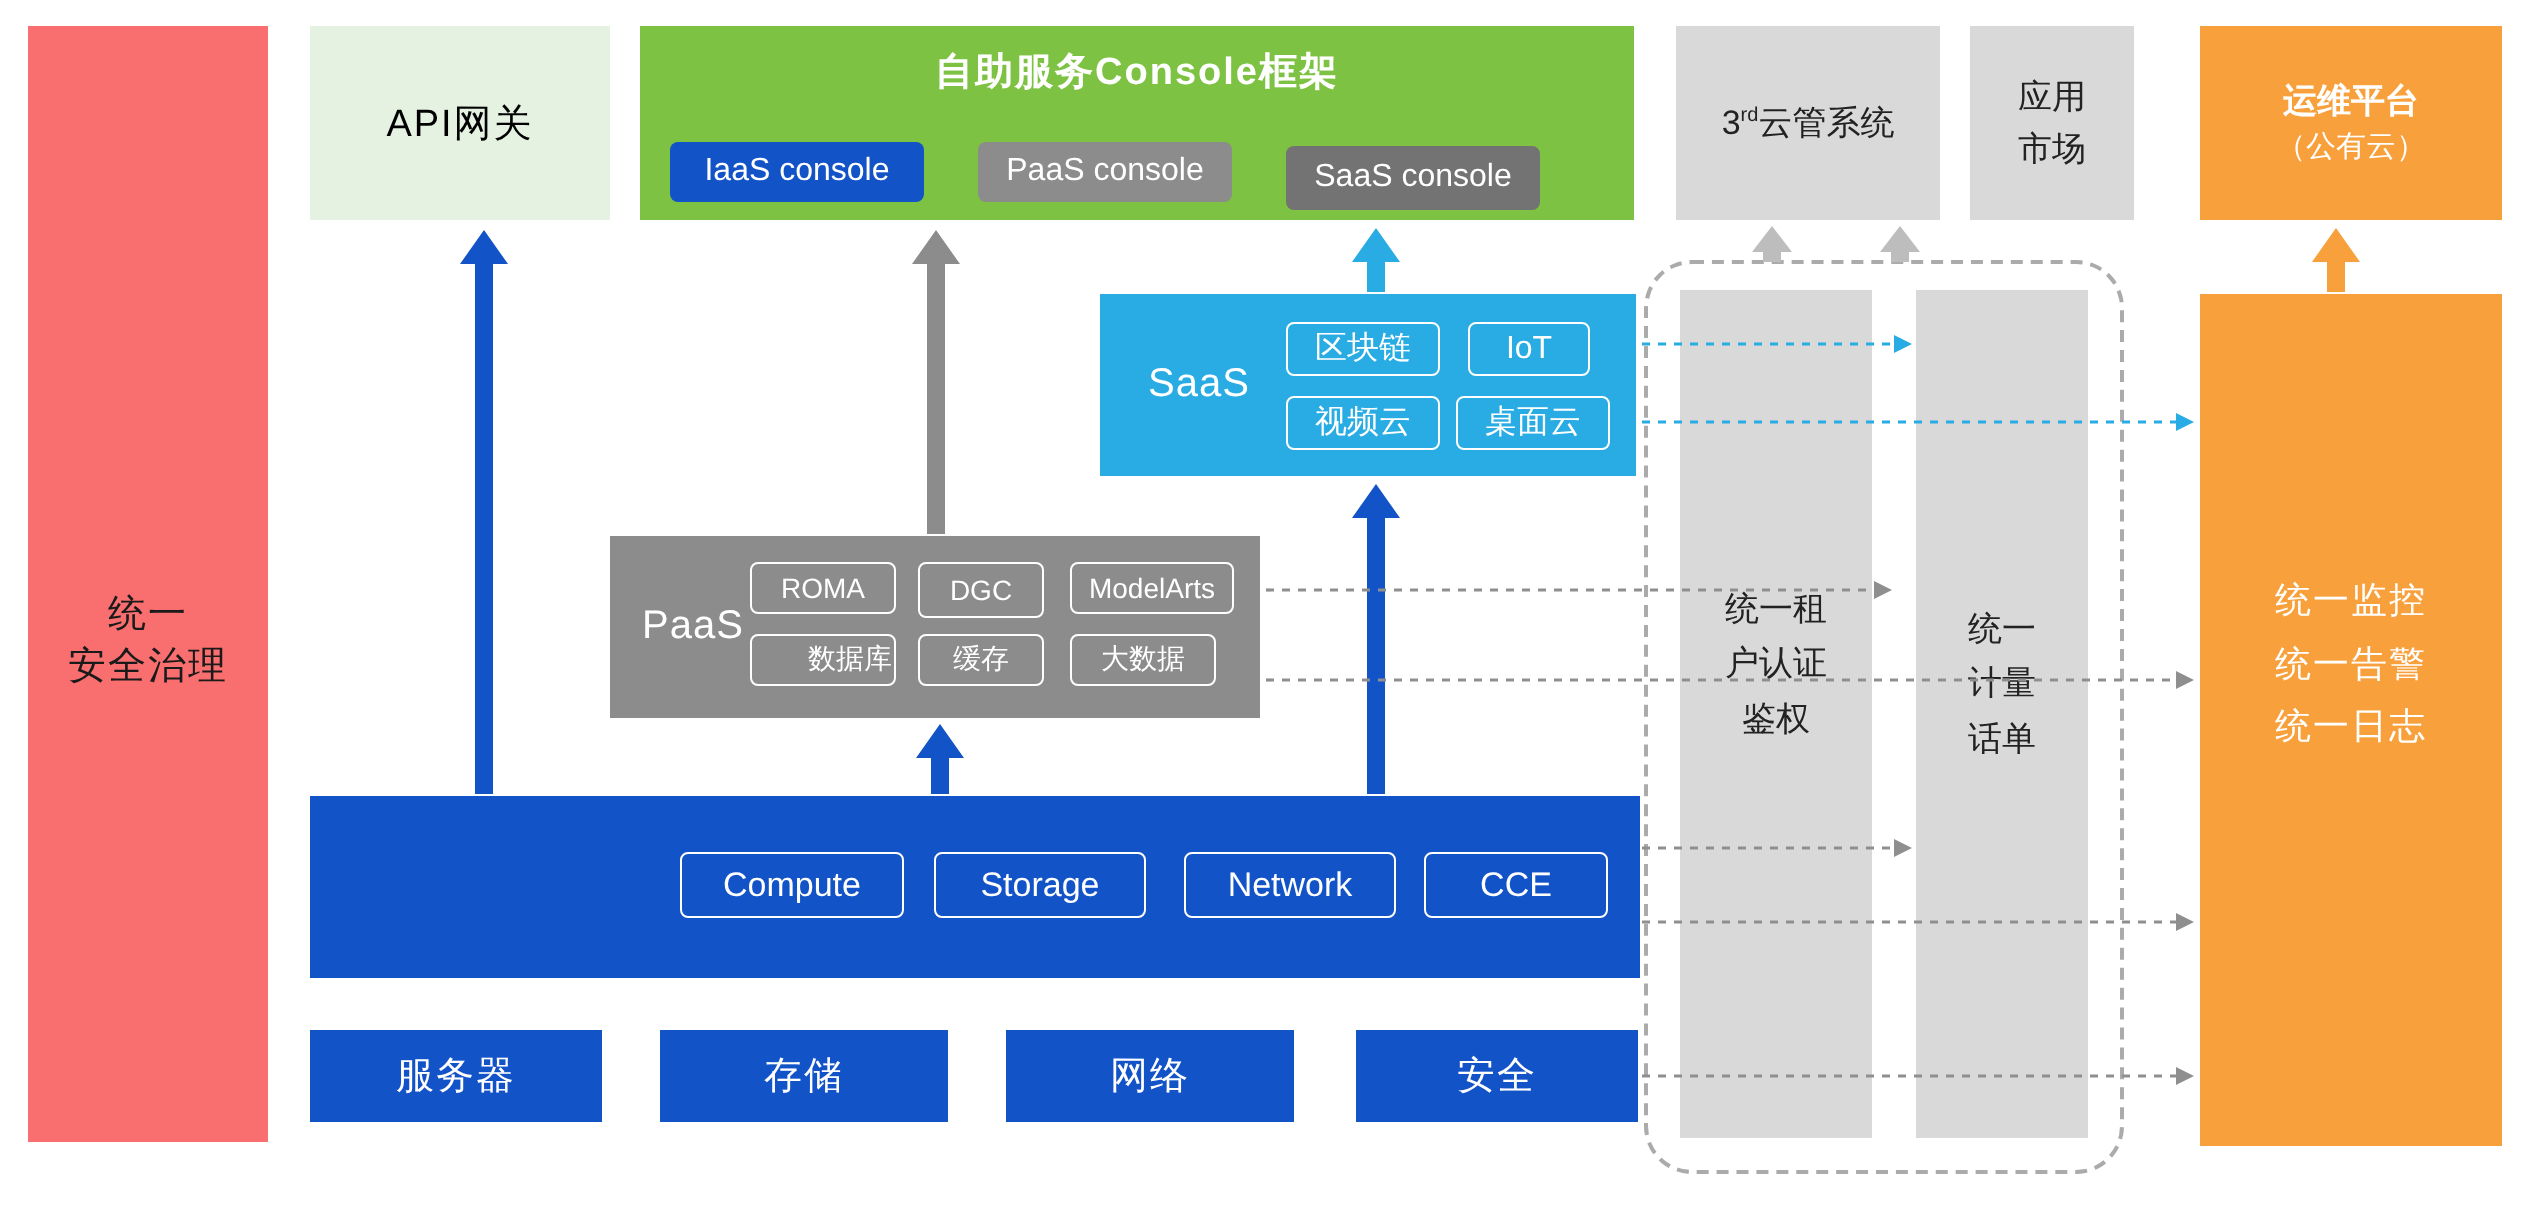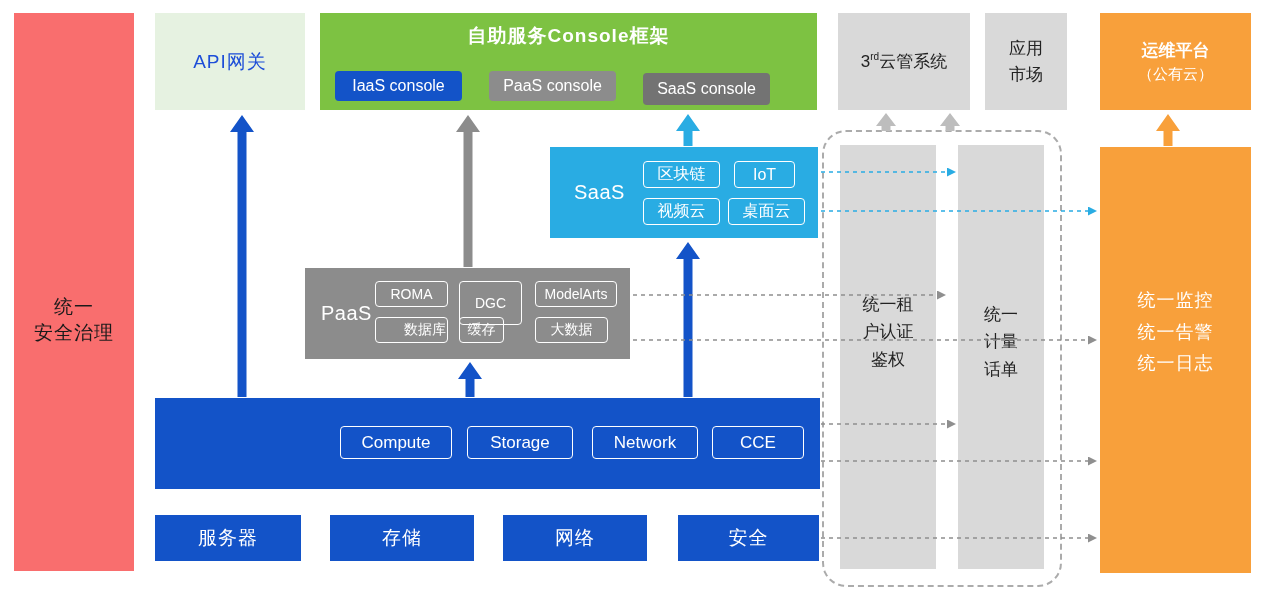--- a/index.html
+++ b/index.html
@@ -4,21 +4,21 @@
 <style>
   * { margin:0; padding:0; box-sizing:border-box; }
   html,body { background:#ffffff; }
   body { font-family:"Liberation Sans","DejaVu Sans",sans-serif; color:#1a1a1a; }
   .canvas { position:relative; width:1265px; height:605px; background:#fff; overflow:hidden; }
   .panel { position:absolute; }
   .center { display:flex; align-items:center; justify-content:center; text-align:center; }
   .vstack { display:flex; flex-direction:column; align-items:center; justify-content:center; text-align:center; }
 
   .red       { background:#F96E6E; color:#1a1a1a; }
-  .palegreen { background:#E6F2E1; color:#1d4ed8; }
+  .palegreen { background:#E6F2E1; color:#000000; }
   .green     { background:#7DC242; color:#fff; }
   .blue      { background:#1353C8; color:#fff; }
   .cyan      { background:#29ACE3; color:#fff; }
   .gray      { background:#8C8C8C; color:#fff; }
   .lightgray { background:#D9D9D9; color:#222; }
   .orange    { background:#F8A03B; color:#fff; }
 
   .lbl-lg { font-size:19px; font-weight:500; letter-spacing:1px; }
   .lbl-md { font-size:17px; font-weight:500; }
   .lbl-sm { font-size:15px; }
@@ -80,24 +80,24 @@
     <div class="side-label" style="left:24px;">SaaS</div>
     <div class="chip outlined" style="left:93px;  top:14px; width:77px; height:27px; font-size:16px;">区块链</div>
     <div class="chip outlined" style="left:184px; top:14px; width:61px; height:27px; font-size:16px;">IoT</div>
     <div class="chip outlined" style="left:93px;  top:51px; width:77px; height:27px; font-size:16px;">视频云</div>
     <div class="chip outlined" style="left:178px; top:51px; width:77px; height:27px; font-size:16px;">桌面云</div>
   </div>
 
   <div class="panel gray" style="left:305px; top:268px; width:325px; height:91px;">
     <div class="side-label" style="left:16px;">PaaS</div>
     <div class="chip outlined" style="left:70px;  top:13px; width:73px; height:26px; font-size:14px;">ROMA</div>
-    <div class="chip outlined" style="left:154px; top:13px; width:63px; height:44px; font-size:14px;text-align:center;">DGC</div>
+    <div class="chip outlined" style="left:154px; top:13px; width:63px; height:28px; font-size:14px;text-align:center;">DGC</div>
     <div class="chip outlined" style="left:230px; top:13px; width:82px; height:26px; font-size:14px;">ModelArts</div>
     <div class="chip outlined" style="left:70px;  top:49px; width:73px; height:26px; font-size:14px;padding-left:27px;">数据库</div>
-    <div class="chip outlined" style="left:154px; top:49px; width:45px; height:26px; font-size:14px;">缓存</div>
+    <div class="chip outlined" style="left:154px; top:49px; width:63px; height:26px; font-size:14px;">缓存</div>
     <div class="chip outlined" style="left:230px; top:49px; width:73px; height:26px; font-size:14px;">大数据</div>
   </div>
 
   <div class="panel blue" style="left:155px; top:398px; width:665px; height:91px;">
     <div class="chip outlined" style="left:185px; top:28px; width:112px; height:33px; font-size:17px;">Compute</div>
     <div class="chip outlined" style="left:312px; top:28px; width:106px; height:33px; font-size:17px;">Storage</div>
     <div class="chip outlined" style="left:437px; top:28px; width:106px; height:33px; font-size:17px;">Network</div>
     <div class="chip outlined" style="left:557px; top:28px; width:92px; height:33px; font-size:17px;">CCE</div>
   </div>
 

